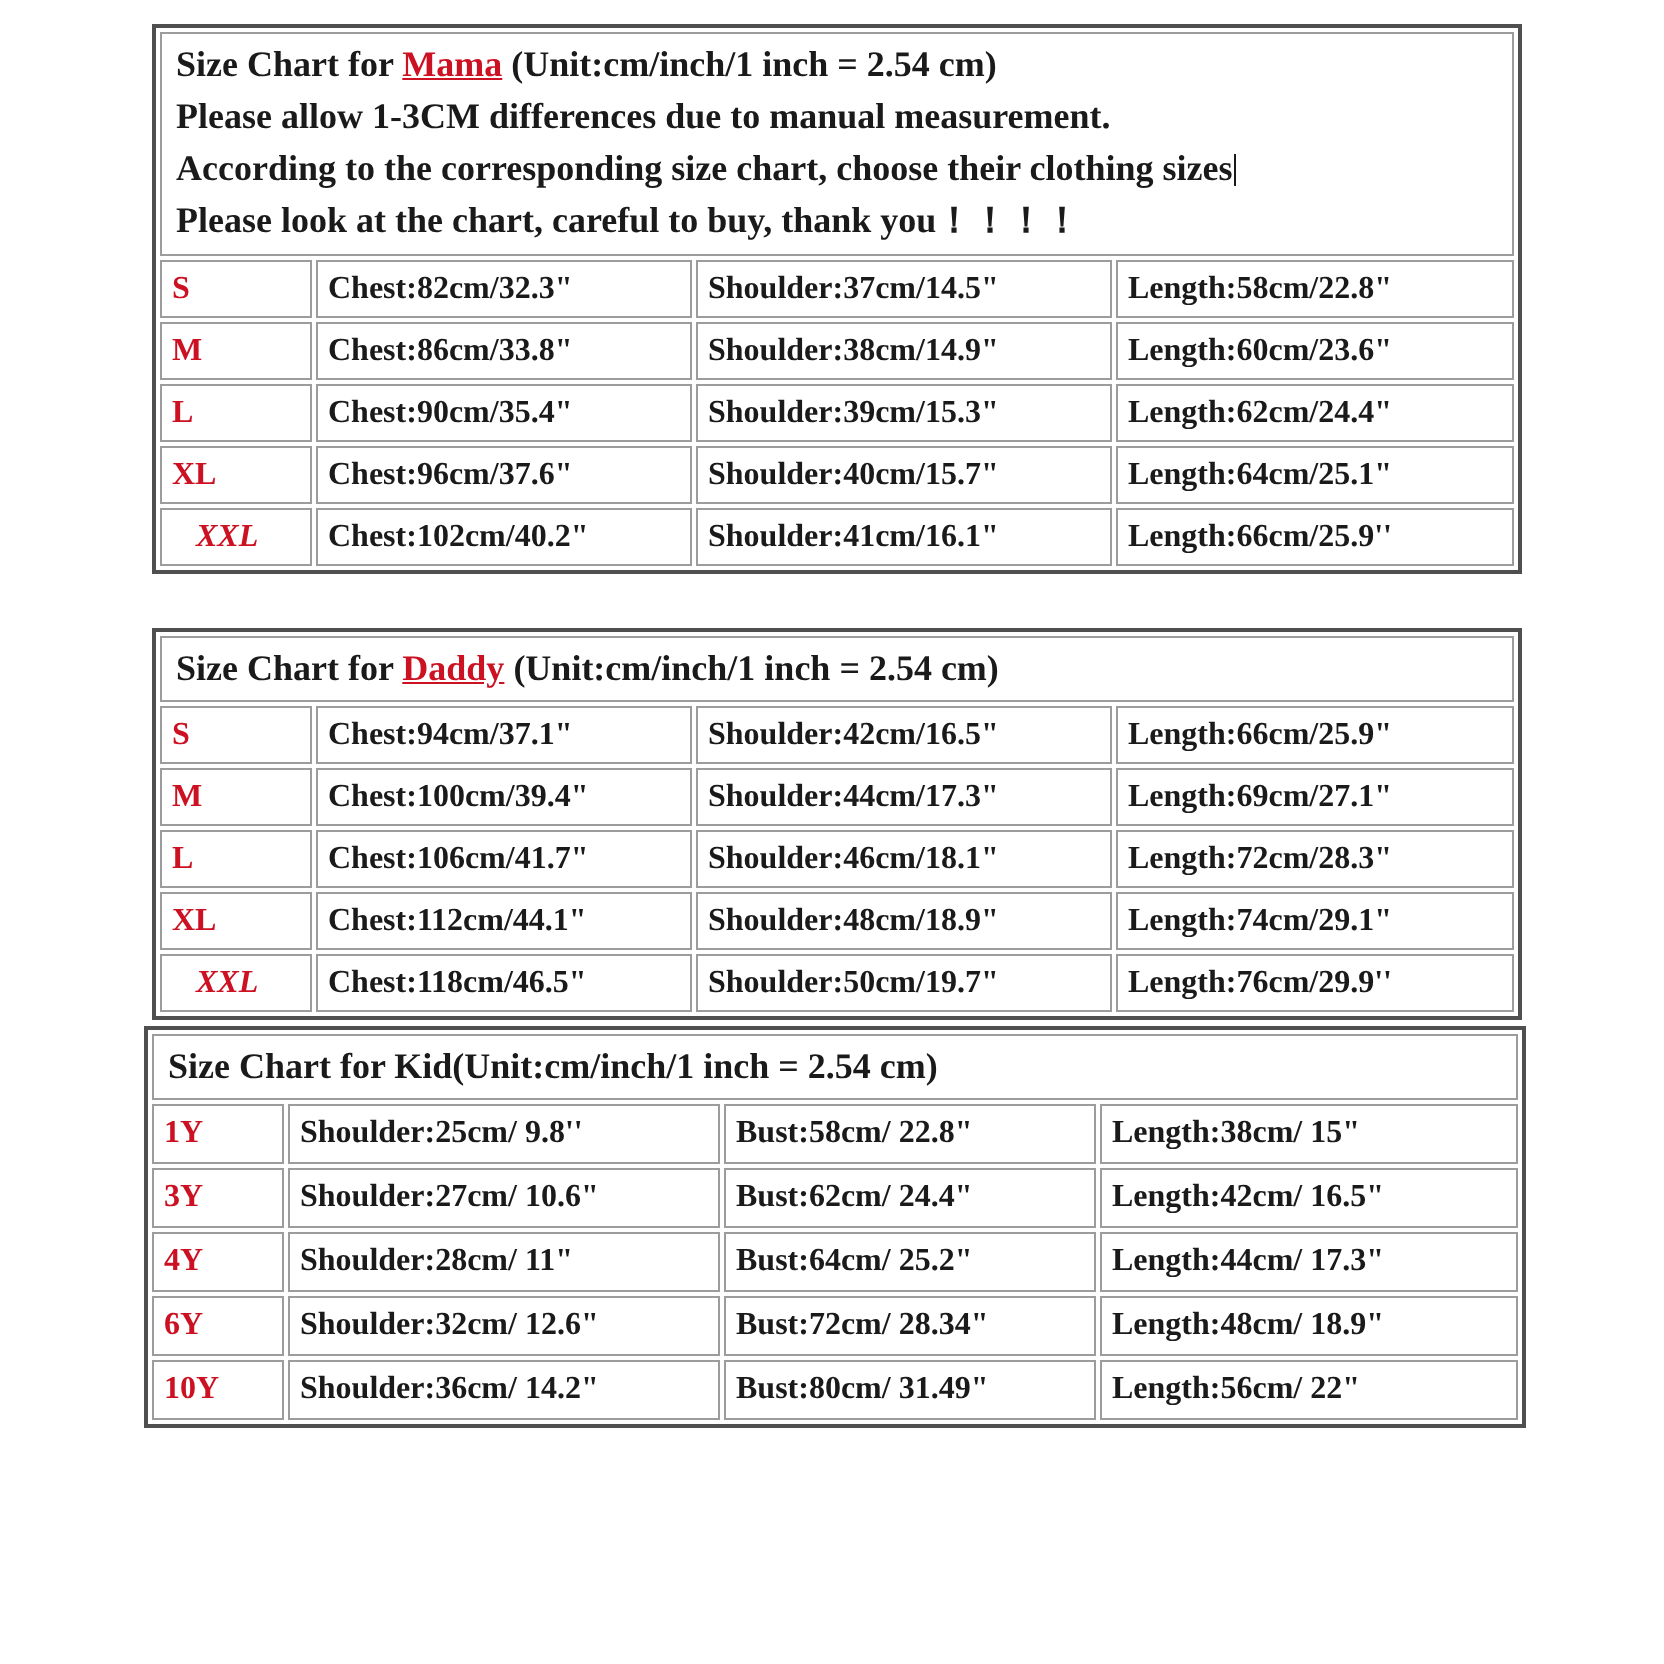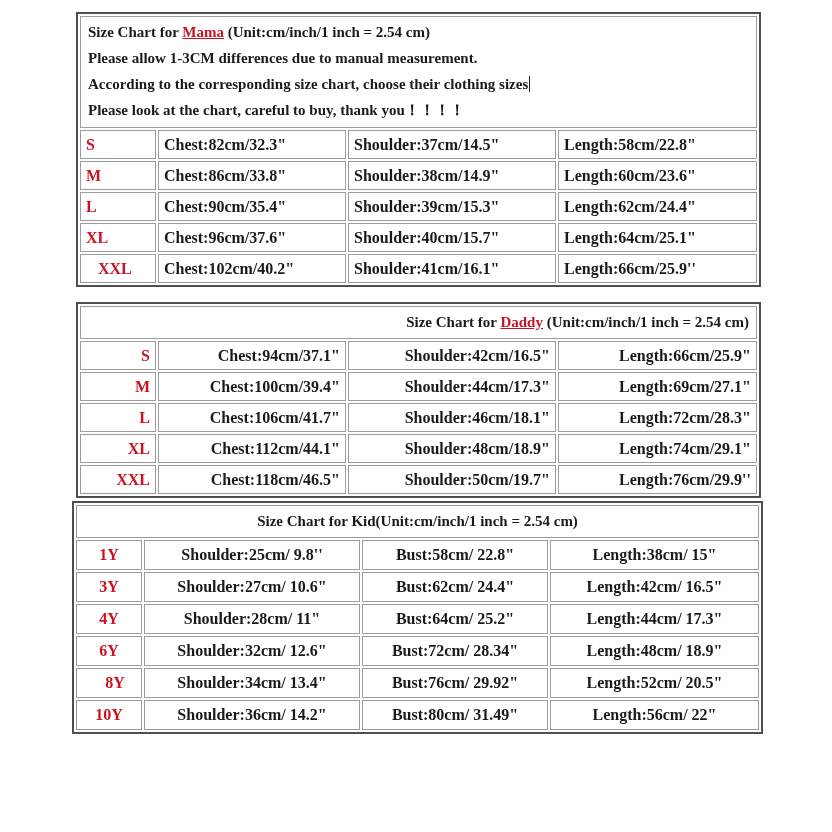--- a/index.html
+++ b/index.html
@@ -27,44 +27,44 @@
     border: 1px solid #9c9c9c;
     padding: 0 5px;
     font-size: 16px;
     font-weight: bold;
     white-space: nowrap;
     overflow: hidden;
     vertical-align: middle;
     height: 27px;
     background: #ffffff;
   }
-  table.kid td { height: 28px; text-align: center; }
+  table.kid td { height: 28px; }
   td.size-cell { color: #cc1122; }
-  td.size-cell.indent { padding-left: 17px; }
+  td.size-cell.indent { padding-left: 17px; font-style: italic; }
   td.header-cell { padding: 0 5px; height: auto; }
   .header-cell p {
     margin: 6px 2px;
     line-height: 19px;
-    font-size: 15px;
+    font-size: 18px;
     white-space: nowrap;
   }
   table.mama .header-cell p { margin: 6px 2px 7px; }
   .em-link {
     color: #cc1122;
     text-decoration: underline;
   }
   .caret {
     display: inline-block;
     width: 1px;
     height: 16px;
     background: #1a1a1a;
     vertical-align: -3px;
     margin-left: 1px;
   }
-  table.daddy { margin-top: 15px; text-align: right; }
+  table.daddy { margin-top: 27px; }
   table.kid   { margin-top: 3px; margin-left: -4px; }
   
   .md-c1 { width: 76px; }
   .md-c2 { width: 188px; }
   .md-c3 { width: 208px; }
   .md-c4 { width: 199px; }
   
   .k-c1 { width: 66px; }
   .k-c2 { width: 216px; }
   .k-c3 { width: 186px; }
@@ -201,26 +201,20 @@
       <td>Bust:64cm/ 25.2"</td>
       <td>Length:44cm/ 17.3"</td>
     </tr>
     <tr>
       <td class="size-cell">6Y</td>
       <td>Shoulder:32cm/ 12.6"</td>
       <td>Bust:72cm/ 28.34"</td>
       <td>Length:48cm/ 18.9"</td>
     </tr>
     <tr>
-      <td class="size-cell indent">8Y</td>
-      <td>Shoulder:34cm/ 13.4"</td>
-      <td>Bust:76cm/ 29.92"</td>
-      <td>Length:52cm/ 20.5"</td>
-    </tr>
-    <tr>
       <td class="size-cell">10Y</td>
       <td>Shoulder:36cm/ 14.2"</td>
       <td>Bust:80cm/ 31.49"</td>
       <td>Length:56cm/ 22"</td>
     </tr>
   </tbody>
     </table>
 
 </div>
 

